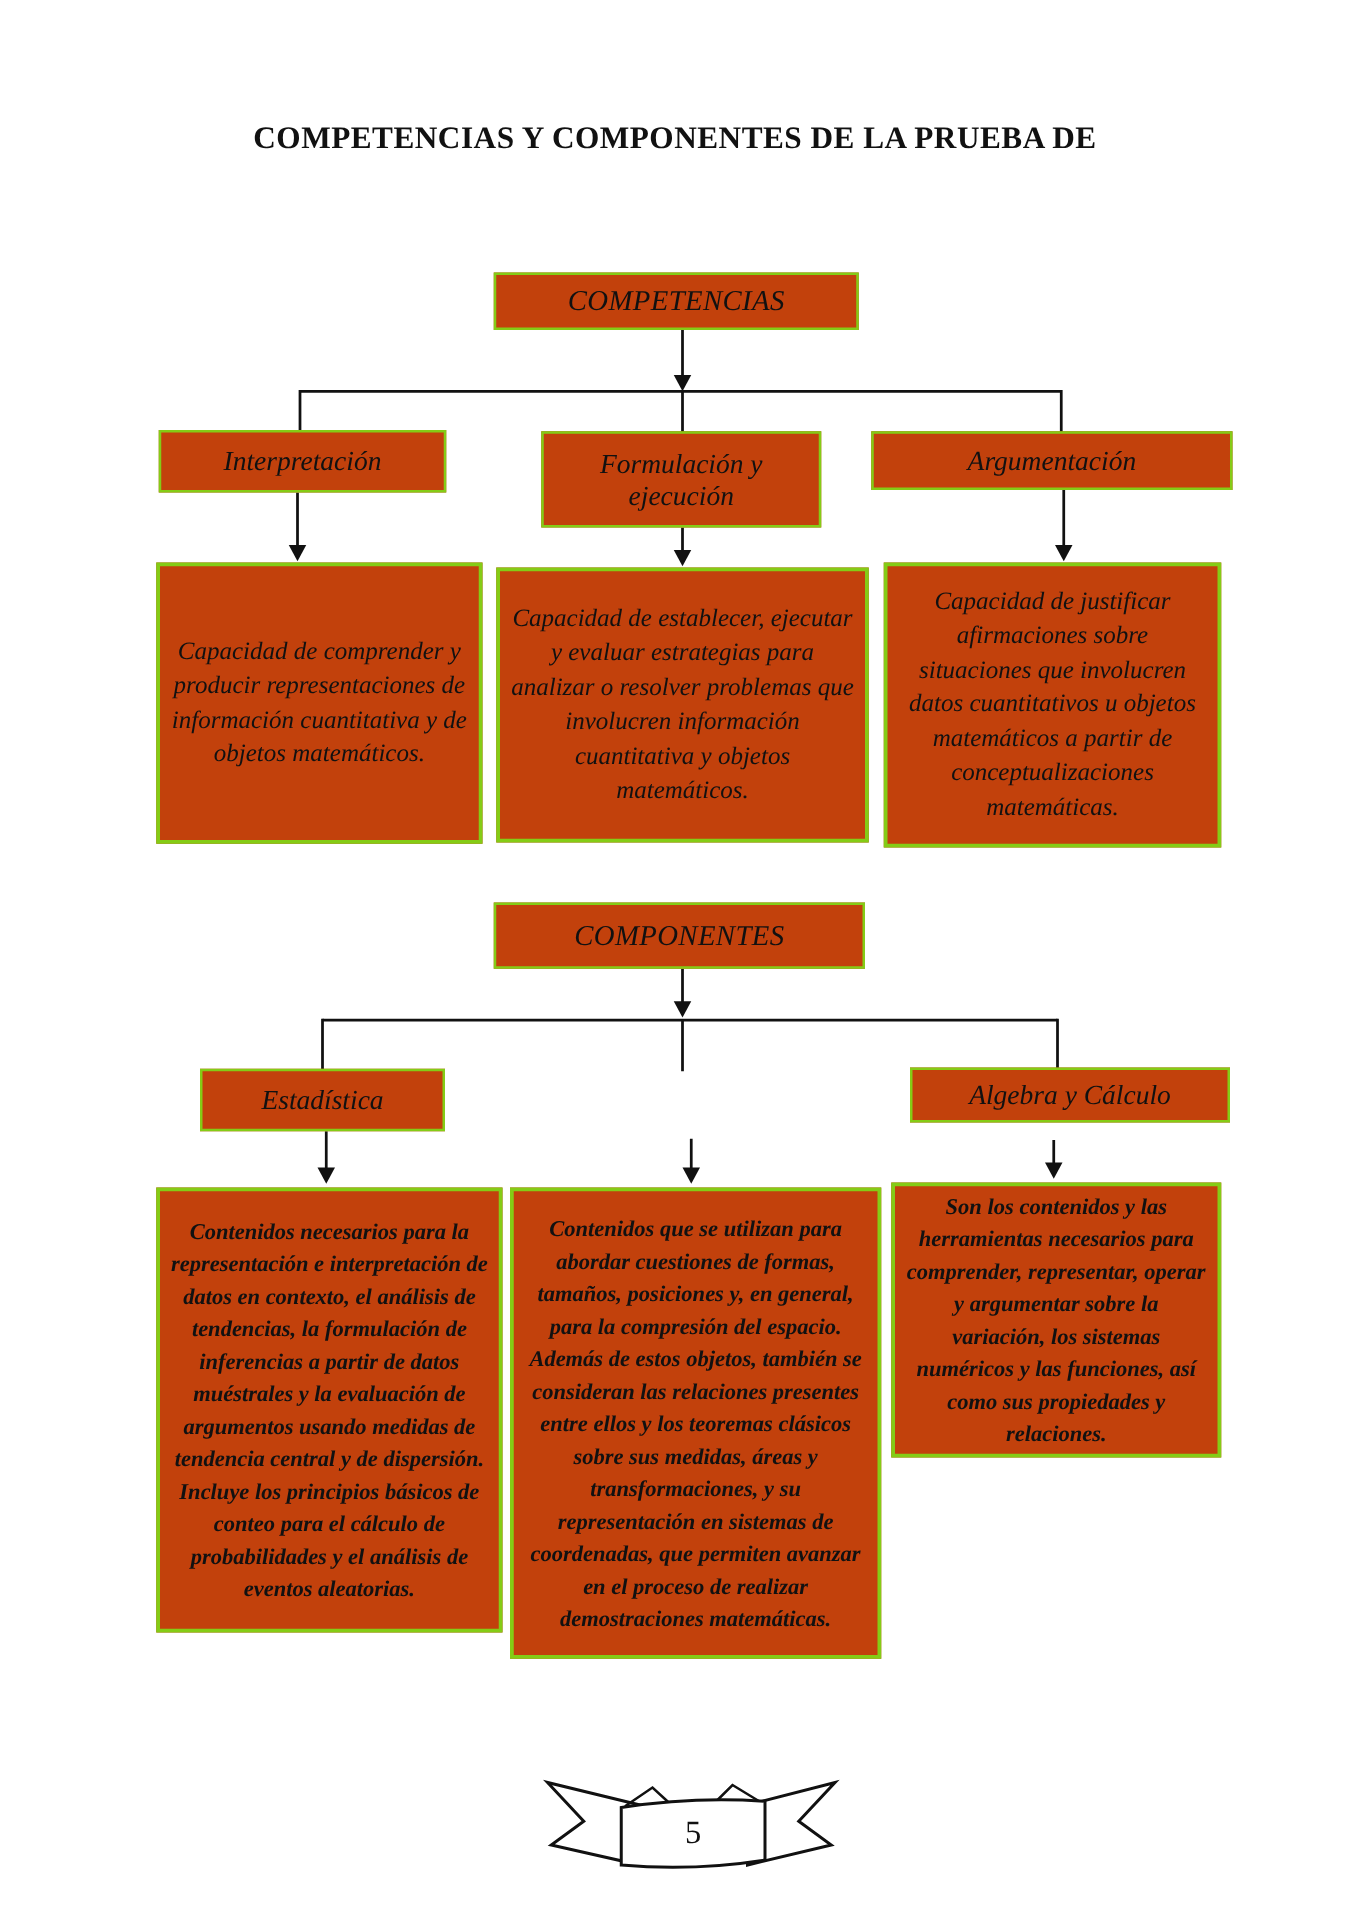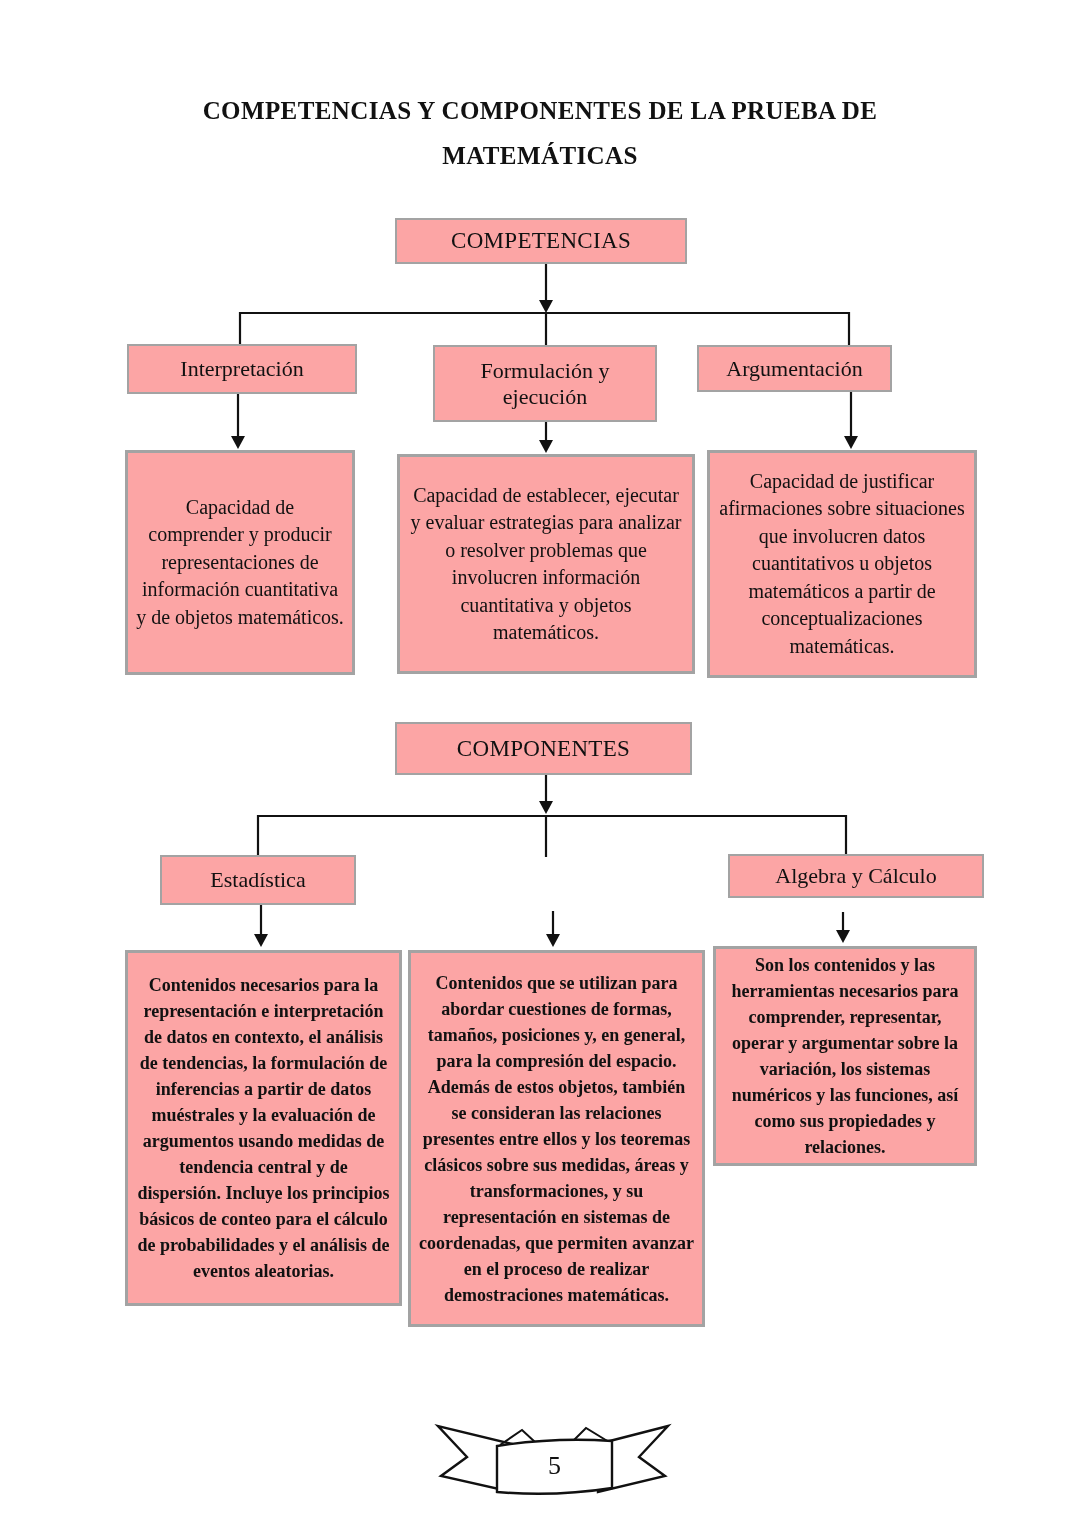--- a/index.html
+++ b/index.html
@@ -29,26 +29,27 @@
     text-align:center;
     font-weight:bold;
     font-size:25px;
     line-height:45px;
     letter-spacing:0.4px;
   }
   .title span{display:block;}
   .box{
     position:absolute;
     box-sizing:border-box;
-    background:#fca5a5;
-    border:2px solid #a3a3a3;
+    background:#c2410c;
+    border:2px solid #84cc16;
     display:flex;
     align-items:center;
     justify-content:center;
     text-align:center;
+    font-style:italic;
   }
   .rootbox{font-size:23px;letter-spacing:0.3px;}
   .labelbox{font-size:22px;line-height:26px;padding:2px 6px;}
   .descbox{border-width:3px;padding:6px 8px;}
   .desc1{font-size:20px;line-height:27.5px;}
   .desc2{font-size:18px;line-height:26px;font-weight:bold;}
   .pagenum{
     position:absolute;
     left:497px; top:1451px;
     width:115px;
@@ -91,30 +92,29 @@
 
     <path class="ribbon" d="M 512 1444 L 438 1426 L 467 1457 L 441 1476 L 512 1492 Z"></path>
     <path class="ribbon" d="M 598 1444 L 668 1426 L 639 1457 L 665 1476 L 598 1492 Z"></path>
     <path class="ribbon-fold" d="M 500 1445 L 522 1430 L 535 1442"></path>
     <path class="ribbon-fold" d="M 609 1442 L 586 1428 L 574 1440"></path>
     <path class="ribbon" d="M 497 1446 Q 555 1437 612 1441 L 612 1488 Q 555 1497 497 1492 Z"></path>
   </svg>
 
   <div class="title">
     <span>COMPETENCIAS Y COMPONENTES DE LA PRUEBA DE</span>
-    <span>MATEMÁTICAS</span>
   </div>
 
   <div class="box rootbox" style="left:395px; top:218px; width:292px; height:46px;">COMPETENCIAS</div>
 
   <div class="box labelbox" style="left:127px; top:344px; width:230px; height:50px;">Interpretación</div>
   <div class="box labelbox" style="left:433px; top:345px; width:224px; height:77px;">Formulación y ejecución</div>
-  <div class="box labelbox" style="left:697px; top:345px; width:195px; height:47px;">Argumentación</div>
+  <div class="box labelbox" style="left:697px; top:345px; width:289px; height:47px;">Argumentación</div>
 
-  <div class="box descbox desc1" style="left:125px; top:450px; width:230px; height:225px;text-align:center;">Capacidad de comprender y producir representaciones de información cuantitativa y de objetos matemáticos.</div>
+  <div class="box descbox desc1" style="left:125px; top:450px; width:261px; height:225px;text-align:center;">Capacidad de comprender y producir representaciones de información cuantitativa y de objetos matemáticos.</div>
   <div class="box descbox desc1" style="left:397px; top:454px; width:298px; height:220px;">Capacidad de establecer, ejecutar y evaluar estrategias para analizar o resolver problemas que involucren información cuantitativa y objetos matemáticos.</div>
   <div class="box descbox desc1" style="left:707px; top:450px; width:270px; height:228px;">Capacidad de justificar afirmaciones sobre situaciones que involucren datos cuantitativos u objetos matemáticos a partir de conceptualizaciones matemáticas.</div>
 
   <div class="box rootbox" style="left:395px; top:722px; width:297px; height:53px;">COMPONENTES</div>
 
   <div class="box labelbox" style="left:160px; top:855px; width:196px; height:50px;">Estadística</div>
   <div class="box labelbox" style="left:693px; top:854px; width:256px; height:44px;margin-left:35px;">Algebra y Cálculo</div>
 
   <div class="box descbox desc2" style="left:125px; top:950px; width:277px; height:356px;">Contenidos necesarios para la representación e interpretación de datos en contexto, el análisis de tendencias, la formulación de inferencias a partir de datos muéstrales y la evaluación de argumentos usando medidas de tendencia central y de dispersión. Incluye los principios básicos de conteo para el cálculo de probabilidades y el análisis de eventos aleatorias.</div>
   <div class="box descbox desc2" style="left:408px; top:950px; width:297px; height:377px;">Contenidos que se utilizan para abordar cuestiones de formas, tamaños, posiciones y, en general, para la compresión del espacio. Además de estos objetos, también se consideran las relaciones presentes entre ellos y los teoremas clásicos sobre sus medidas, áreas y transformaciones, y su representación en sistemas de coordenadas, que permiten avanzar en el proceso de realizar demostraciones matemáticas.</div>

